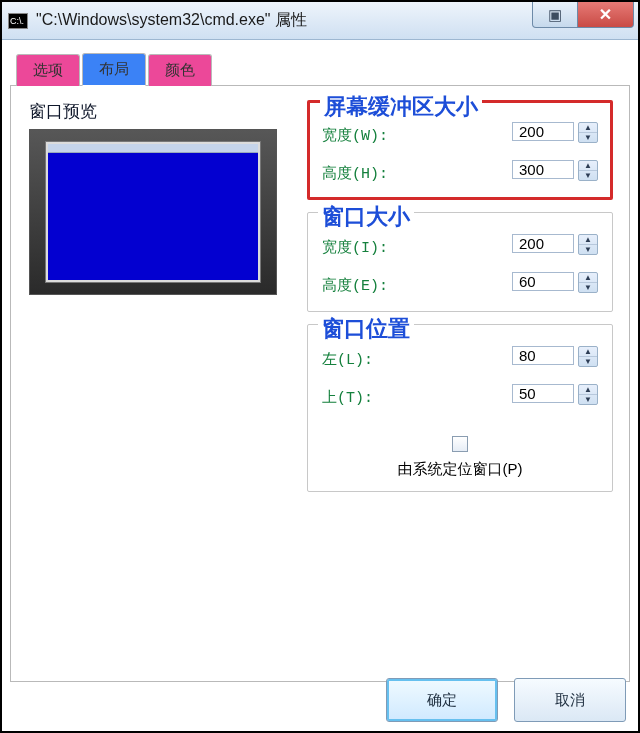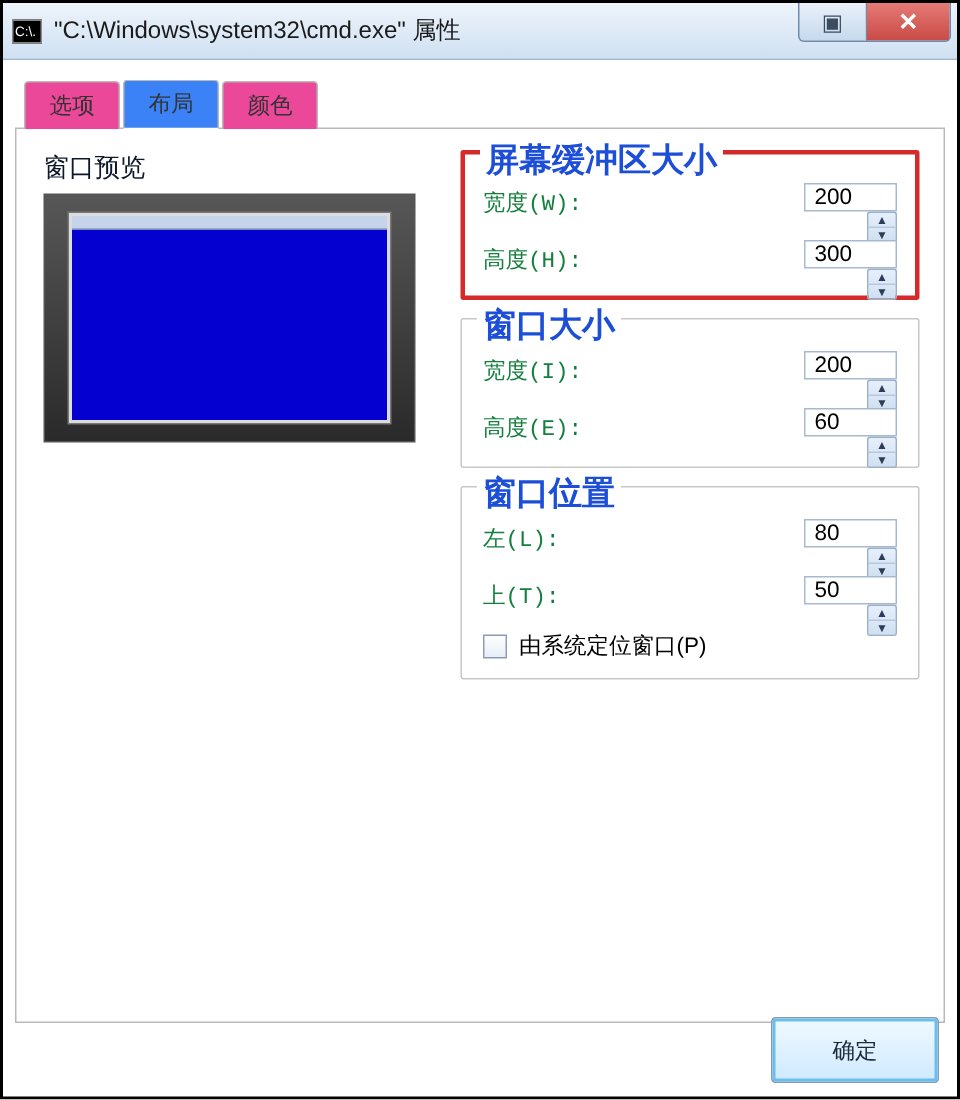--- a/index.html
+++ b/index.html
@@ -111,35 +111,35 @@
     font-size:22px; color:#1d4ed8;font-weight:bold;
   }
 
   .formrow {
     display:flex; align-items:center; justify-content:space-between;
     margin-top:10px; height:28px;
   }
   .formrow:first-child { margin-top:6px; }
   .fld-label { color:#15803d;font-family:Liberation Mono, monospace; }
   .spinner {
-    display:flex; align-items:flex-end; height:26px;flex-direction:column;
+    display:flex; align-items:flex-start; height:26px;
   }
   .spinner input {
     width:62px; border:1px solid #a7b9cf;
     padding:0 6px; text-align:left; font-size:15px;
     background:#fff; outline:none;
   }
   .spinbtns { width:20px; margin-left:4px; display:flex; flex-direction:column;
     border:1px solid #9ab1c8; border-radius:2px;
     background:linear-gradient(to bottom,#e7effb,#cfe0f2);
   }
   .spinbtns div { flex:1; display:flex; align-items:center; justify-content:center; font-size:8px; color:#2d3d55; }
   .spinbtns div:first-child { border-bottom:1px solid #b7c8dc; }
 
-  .checkbox-row { display:flex; align-items:center; gap:8px; margin-top:10px; }
+  .checkbox-row { display:flex; align-items:center; gap:8px; margin-top:25px;flex-direction:column; }
   .checkbox-row .cb {
     width:16px; height:16px; border:1px solid #8a9db1; background:linear-gradient(to bottom,#fff,#e6edf6);
   }
 
   
   .footer {
     position:absolute; right:4px; bottom:0;
     display:flex; gap:16px; align-items:center;
     height:46px;
   }
@@ -267,16 +267,17 @@
             <div>由系统定位窗口(P)</div>
           </div>
         </div>
 
       </div>
 
     </div>
 
     <div class="footer">
       <div class="btn default">确定</div>
+      <div class="btn">取消</div>
     </div>
 
   </div>
 </div>
 
 </body></html>

